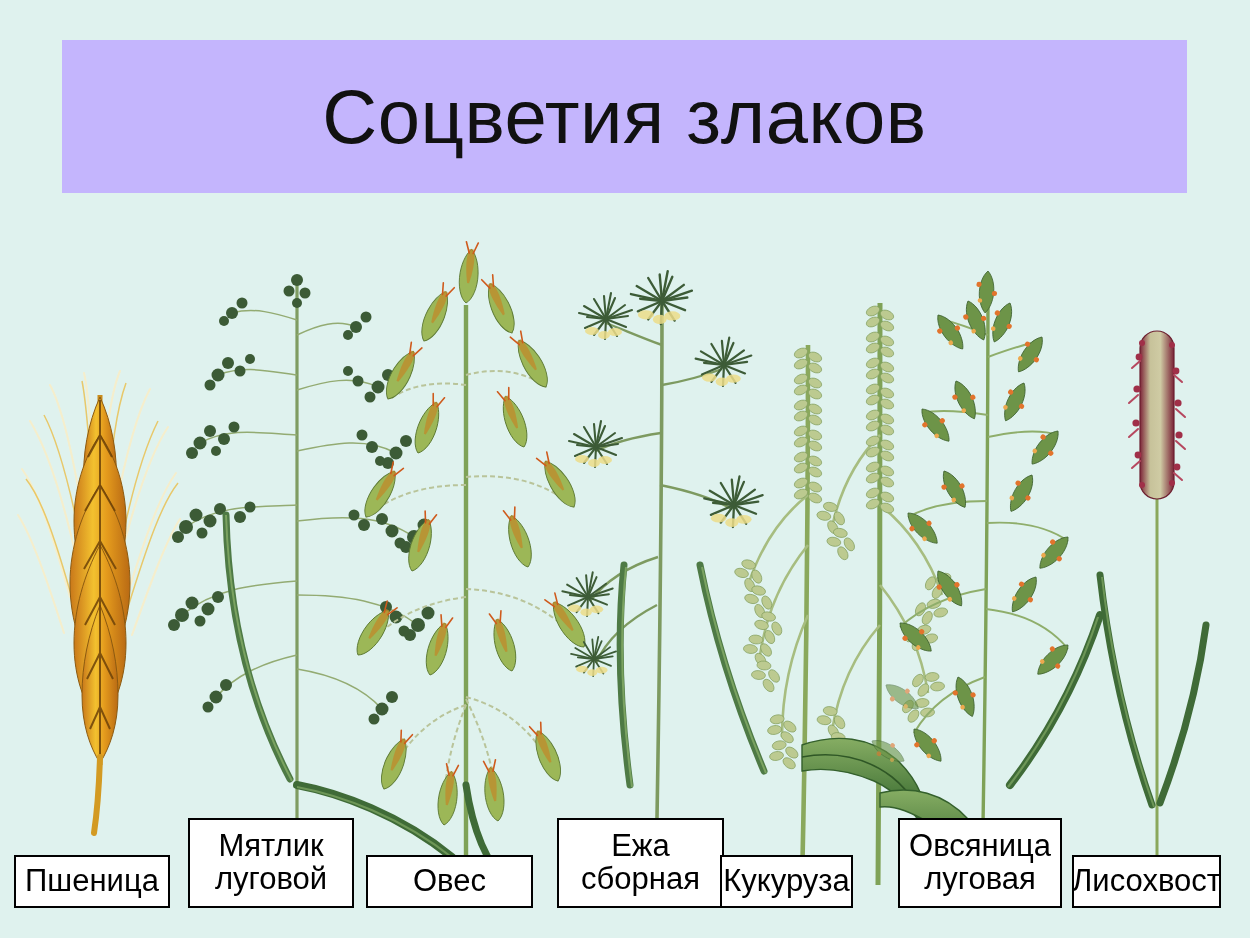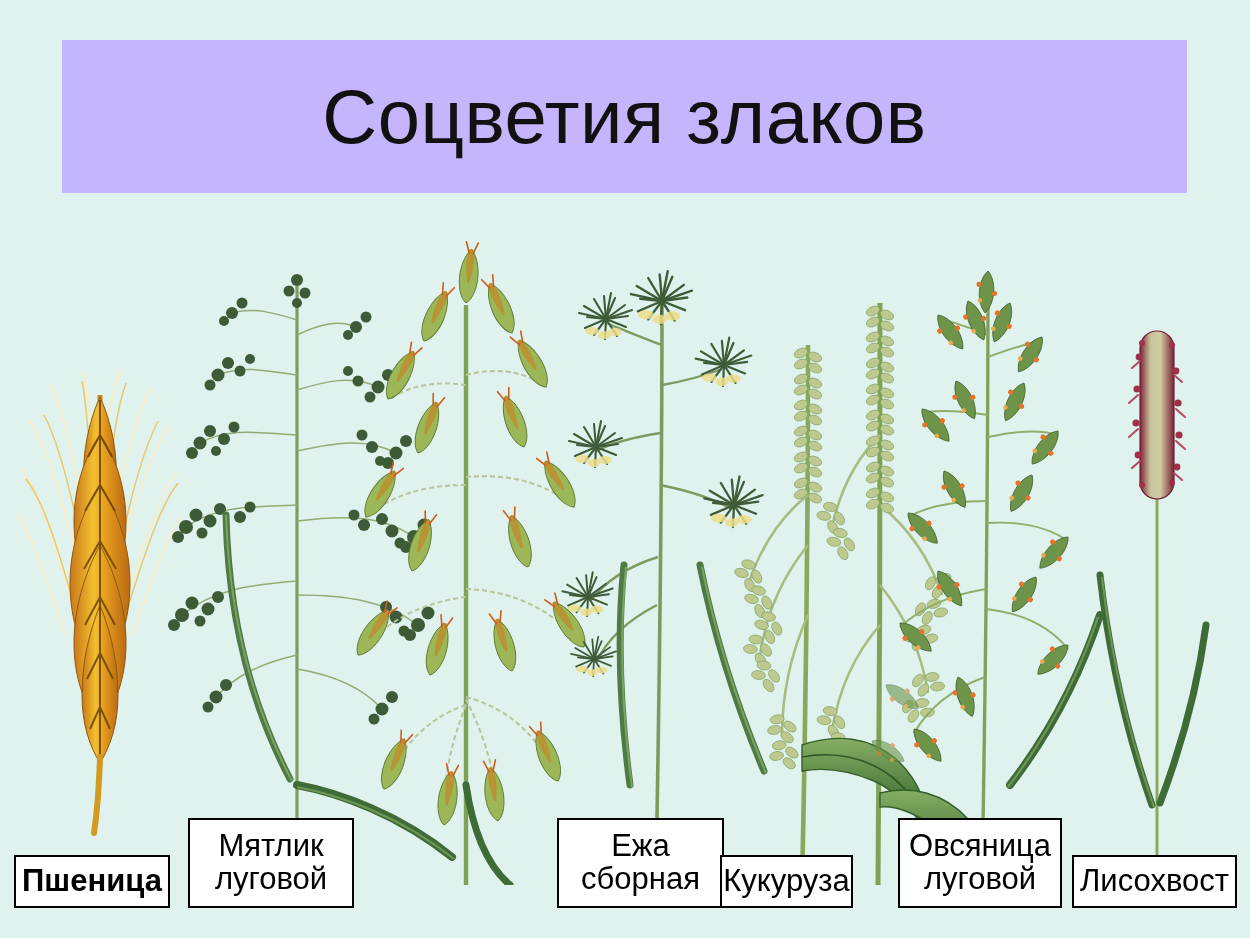--- a/index.html
+++ b/index.html
@@ -429,41 +429,44 @@
           <path d="M1140,276 l-8,7"></path>
             <path d="M1174,288 l8,7"></path>
         </g>
         <path d="M1100,390 C1108,460 1124,540 1152,620" stroke="#3f6b37" stroke-width="7" fill="none" stroke-linecap="round"></path>
         <path d="M1102,392 C1110,462 1126,542 1154,622" stroke="#6d9657" stroke-width="2" fill="none"></path>
         <path d="M1206,440 C1198,500 1182,560 1160,618" stroke="#3f6b37" stroke-width="7" fill="none" stroke-linecap="round"></path>
       </g>
     </svg>
   </div>
 
-  <div class="label-box lb-short" style="left:14px;top:855px;width:156px;font-weight:bold;">
+  <div class="label-box lb-short" style="left:14px;top:855px;width:156px;">
     <span>Пшеница</span>
   </div>
 
   <div class="label-box lb-tall" style="left:188px;top:818px;width:166px;">
     <span>Мятлик
 луговой</span>
   </div>
 
+  <div class="label-box lb-short" style="left:366px;top:855px;width:167px;">
+    <span>Овес</span>
+  </div>
 
   <div class="label-box lb-tall" style="left:540px;top:818px;width:167px;margin-left:17px;">
     <span>Ежа
 сборная</span>
   </div>
 
   <div class="label-box lb-short" style="left:720px;top:855px;width:133px;">
     <span>Кукуруза</span>
   </div>
 
   <div class="label-box lb-tall" style="left:898px;top:818px;width:164px;">
     <span>Овсяница
-луговой</span>
-  </div>
-
-  <div class="label-box lb-short" style="left:1072px;top:855px;width:165px;">
+луговая</span>
+  </div>
+
+  <div class="label-box lb-short" style="left:1072px;top:855px;width:149px;">
     <span>Лисохвост</span>
   </div>
 
 </div>
 
 </body></html>

